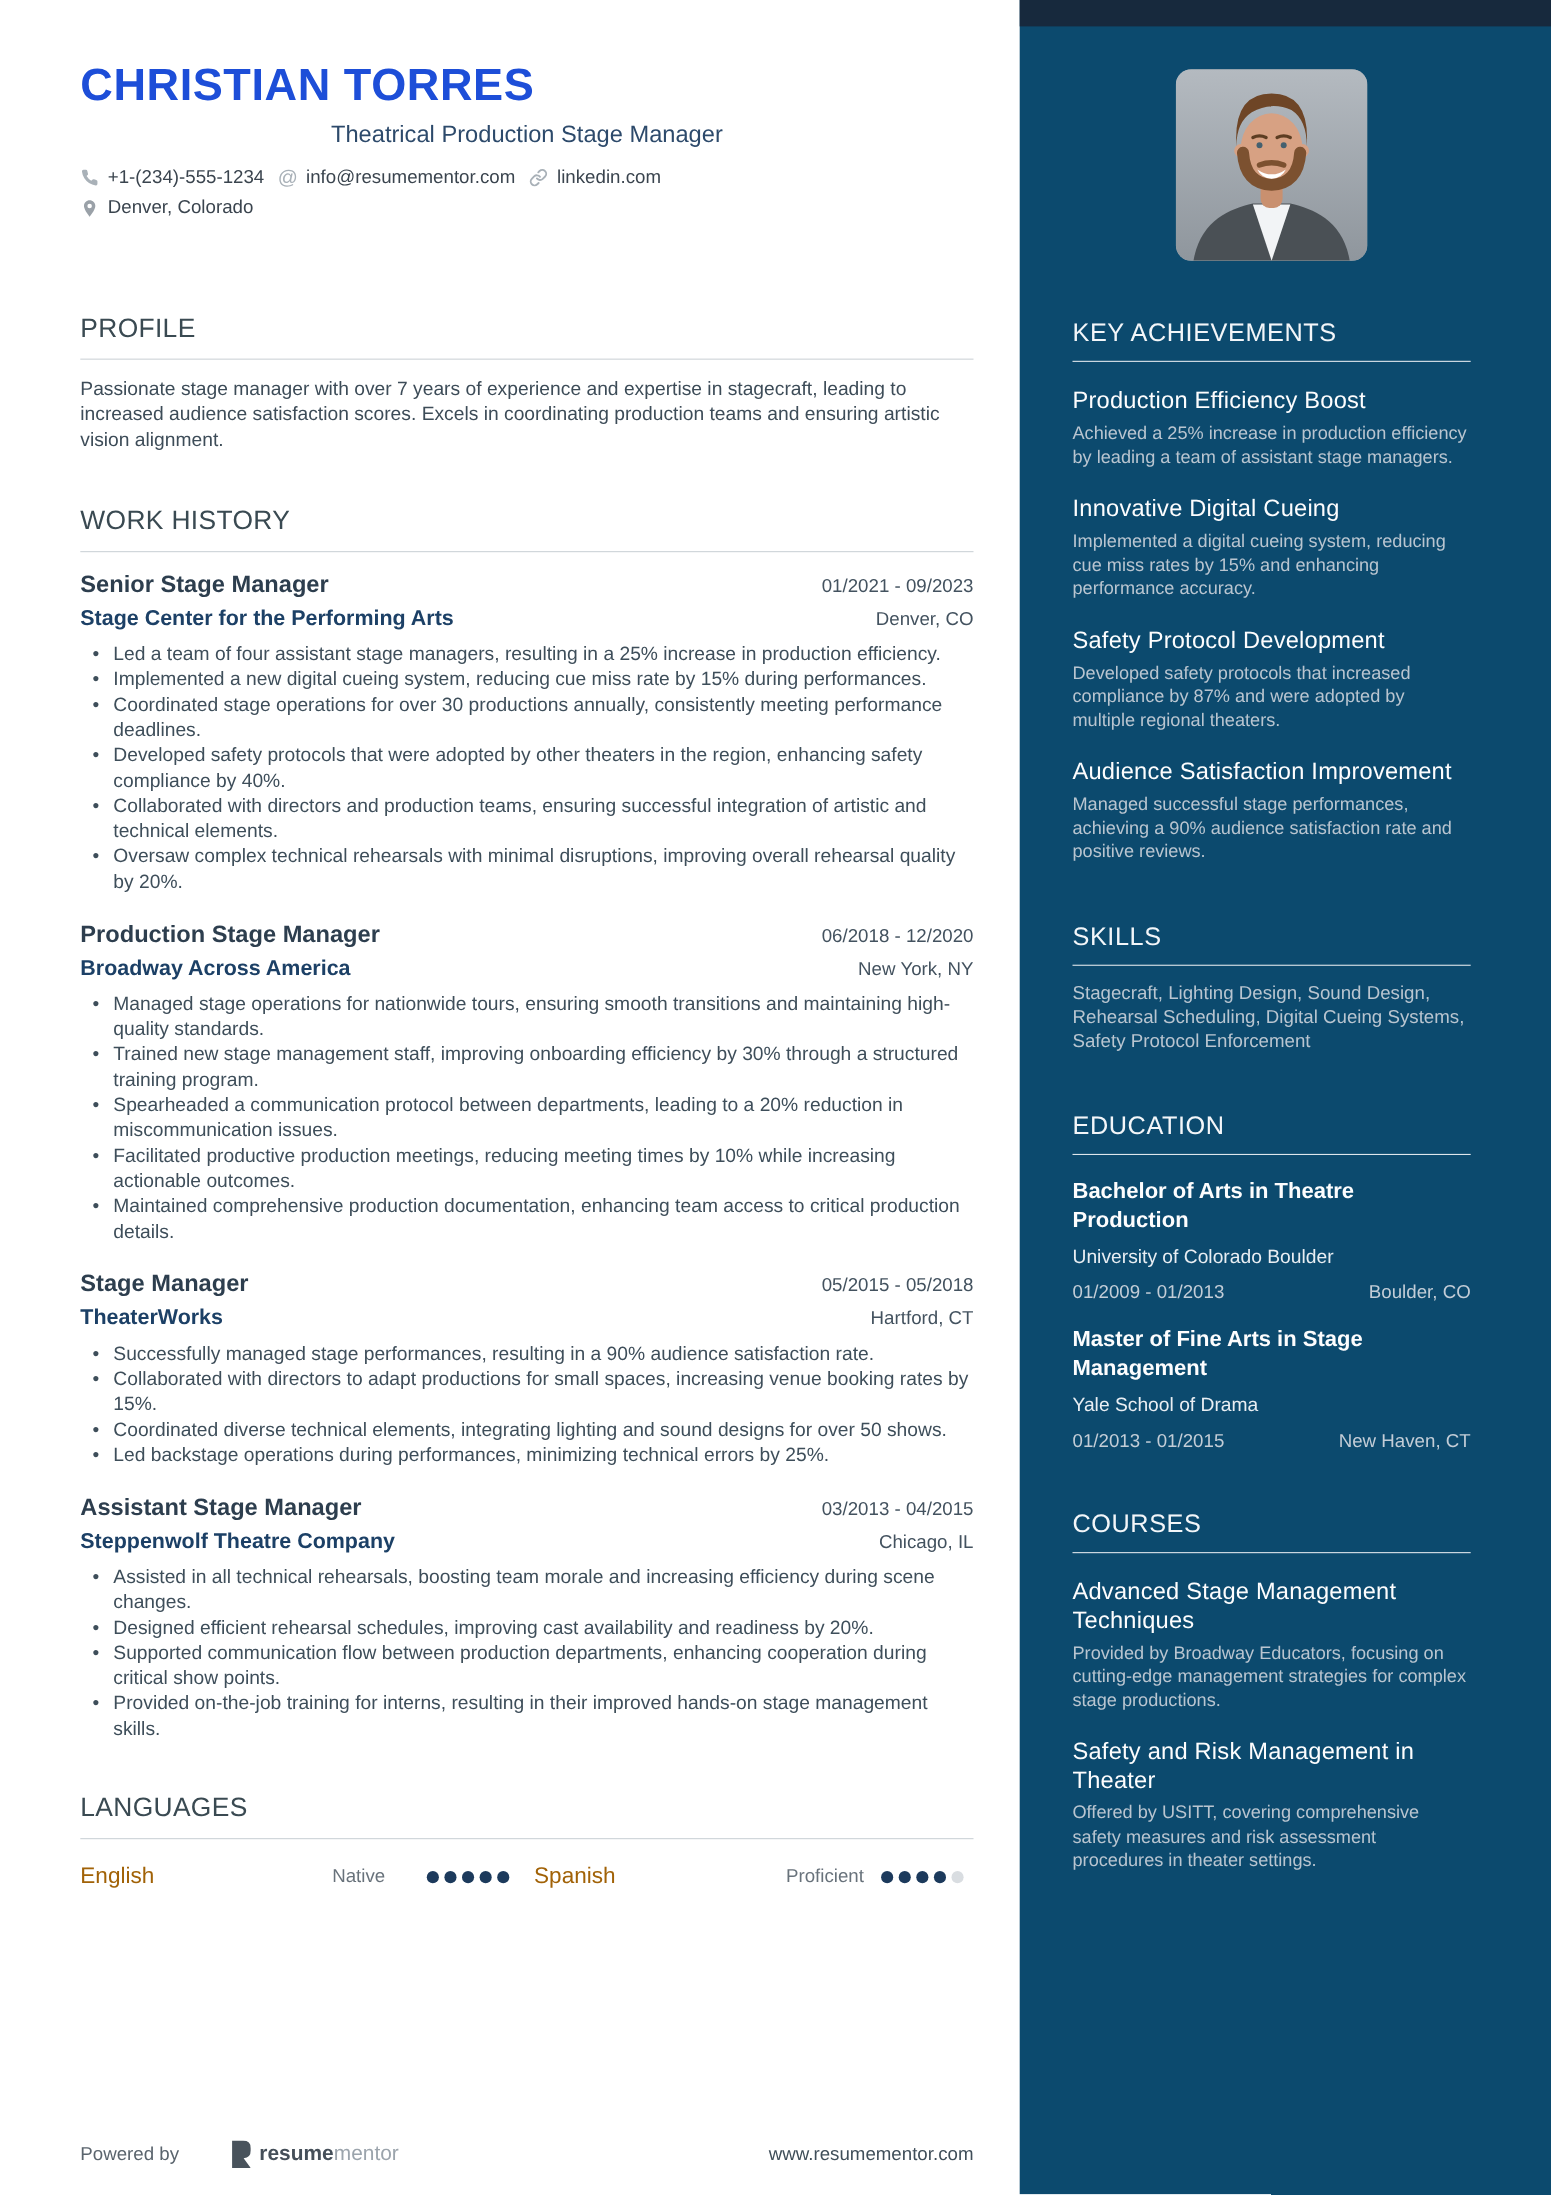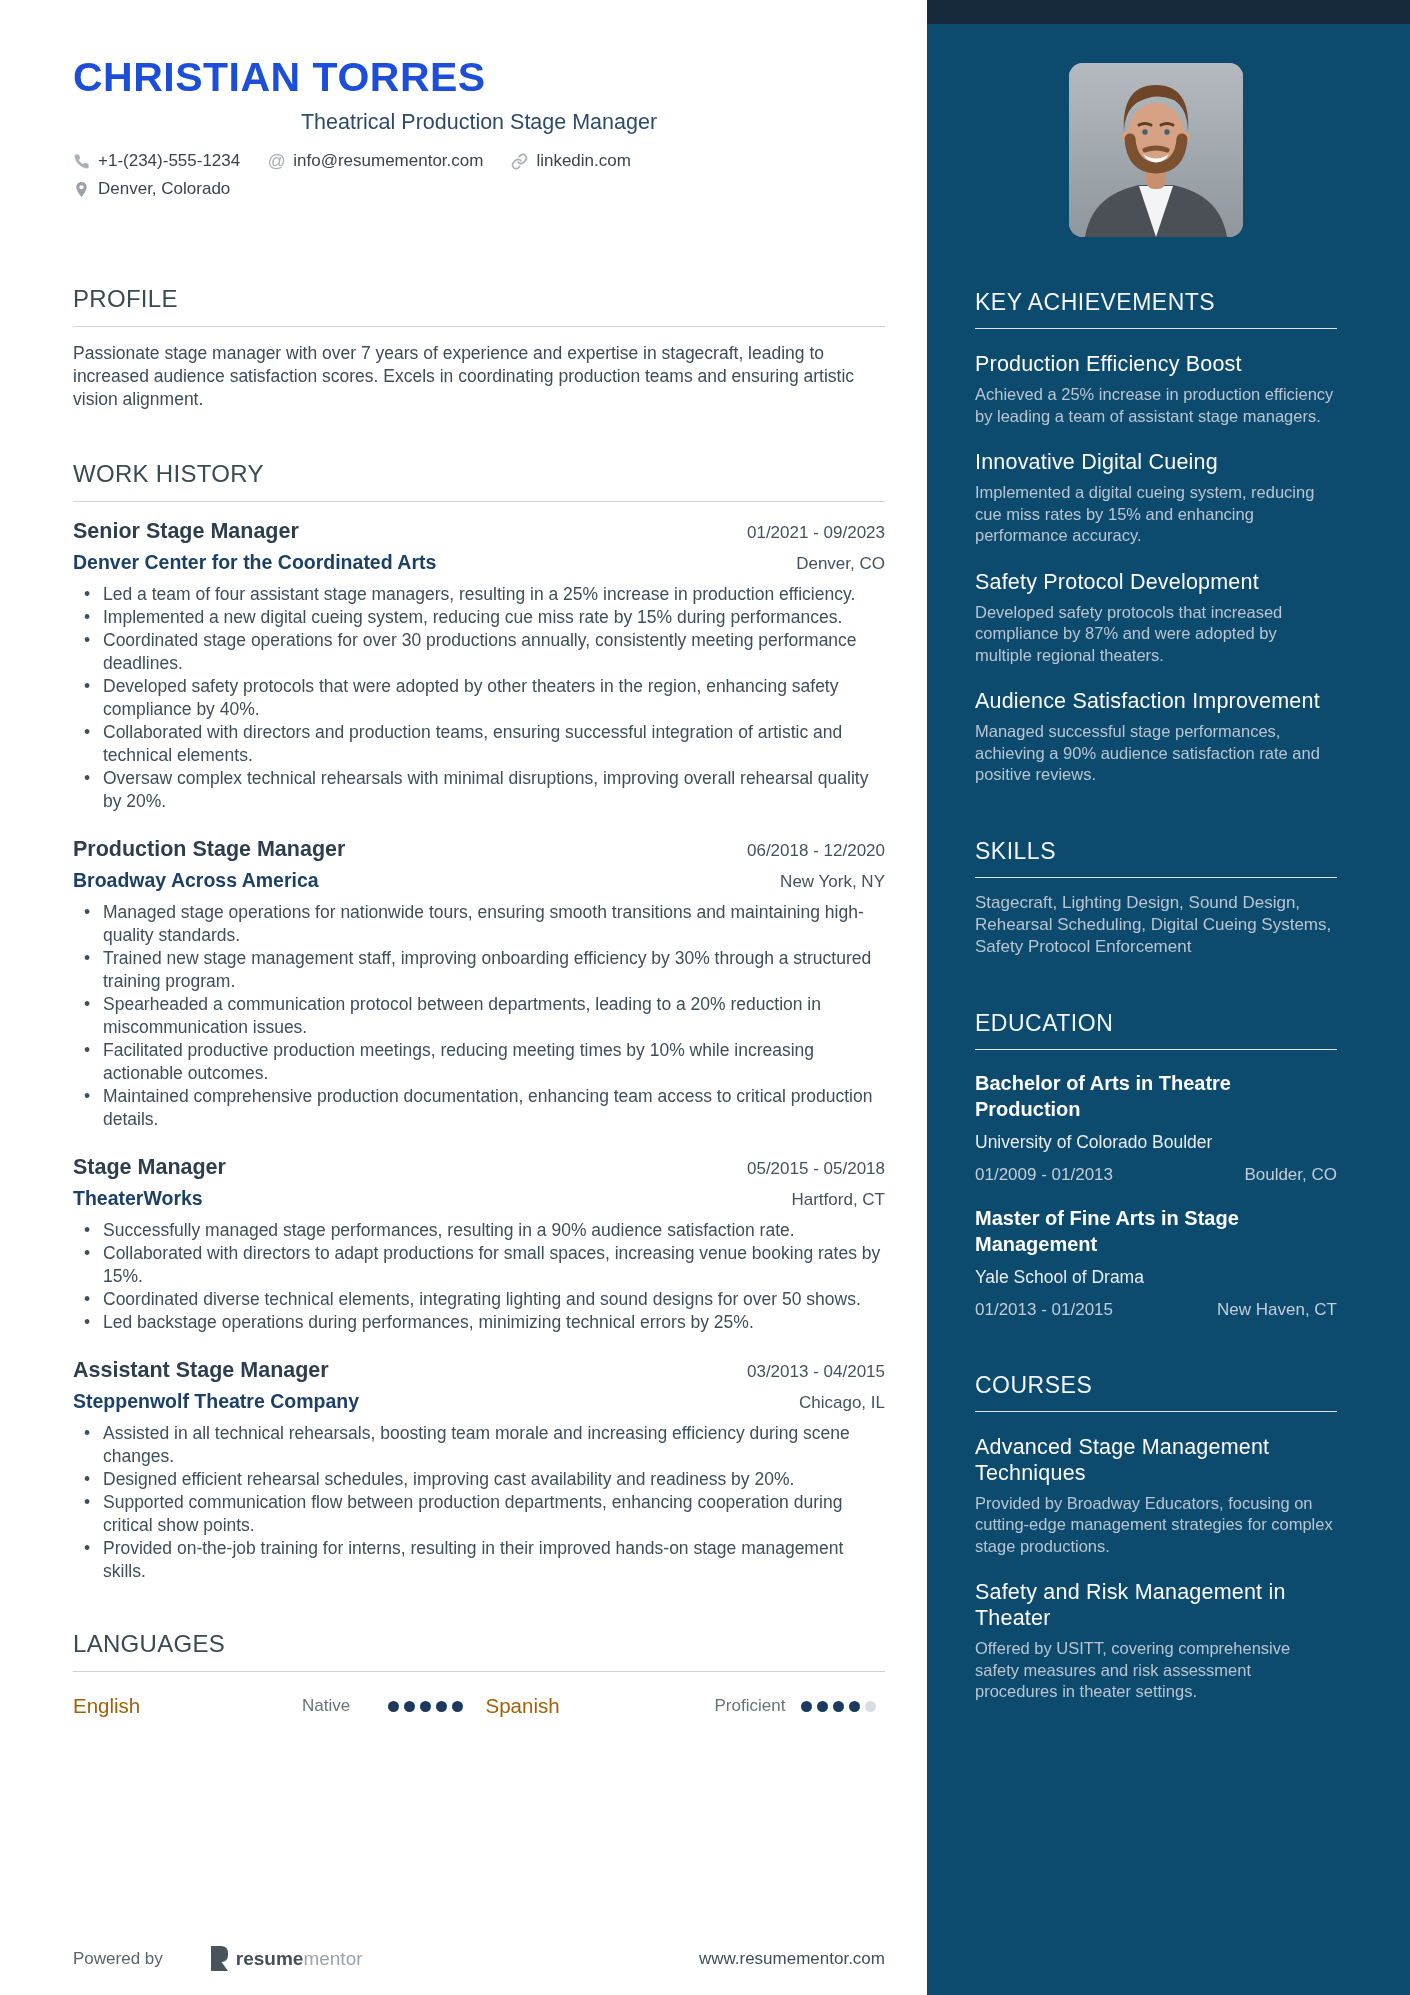--- a/index.html
+++ b/index.html
@@ -6,21 +6,21 @@
   html,body { background:#ffffff; }
   body { font-family:"Liberation Sans", sans-serif; width:1410px; }
 
   .page { display:flex; width:1410px; height:1995px; background:#fff; overflow:hidden; }
 
   
   .main { width:927px; position:relative; padding:56px 42px 0 73px; }
 
   .name { font-size:41px; font-weight:700; color:#1d4ed8; letter-spacing:0.5px; line-height:1.05; }
   .job-headline { font-size:21.5px; color:#2d4a6b; margin-top:11px;text-align:center; }
-  .contact-row { display:flex; align-items:flex-start; gap:28px; margin-top:16px; font-size:17px; color:#3a444e; }
+  .contact-row { display:flex; align-items:flex-start; gap:13px; margin-top:16px; font-size:17px; color:#3a444e; }
   .contact-row.second { margin-top:8px; }
   .contact { display:flex; align-items:center; gap:8px; }
   .cicon { width:17px; height:17px; flex:0 0 auto; display:inline-flex; align-items:center; justify-content:center; }
   .cicon svg { width:17px; height:17px; }
   .at-glyph { font-size:18px; color:#a9b1b8; line-height:1; }
 
   .sec { margin-top:86px; }
   .sec.work { margin-top:49px; }
   .sec.langs { margin-top:47px; }
   .sec h2 { font-size:24px; font-weight:500; color:#3a4a52; letter-spacing:0.3px; }
@@ -132,21 +132,21 @@
       <h2>WORK HISTORY</h2>
       <div class="rule"></div>
       <div class="jobs">
 
           <article class="job">
             <div class="job-head">
               <h3 class="job-title">Senior Stage Manager</h3>
               <span class="job-dates">01/2021 - 09/2023</span>
             </div>
             <div class="job-sub">
-              <span class="company">Denver Center for the Coordinated Arts</span>
+              <span class="company">Stage Center for the Performing Arts</span>
               <span class="job-loc">Denver, CO</span>
             </div>
             <ul class="bullets">
 
                 <li>Led a team of four assistant stage managers, resulting in a 25% increase in production efficiency.</li>
 
                 <li>Implemented a new digital cueing system, reducing cue miss rate by 15% during performances.</li>
 
                 <li>Coordinated stage operations for over 30 productions annually, consistently meeting performance deadlines.</li>
 

